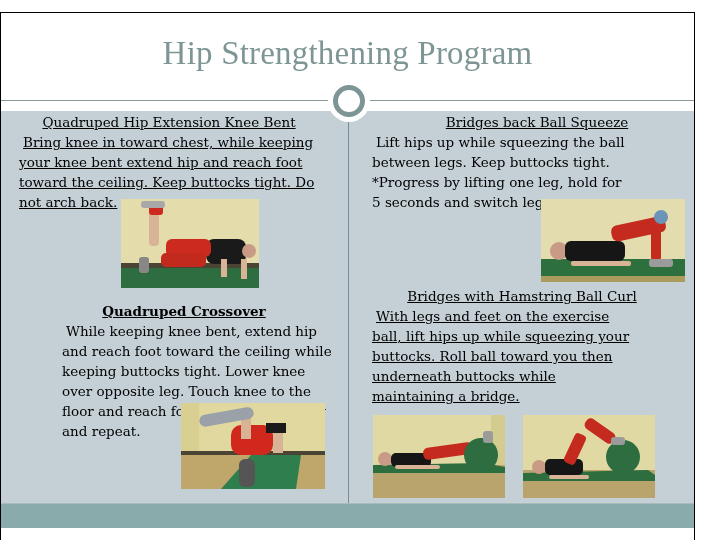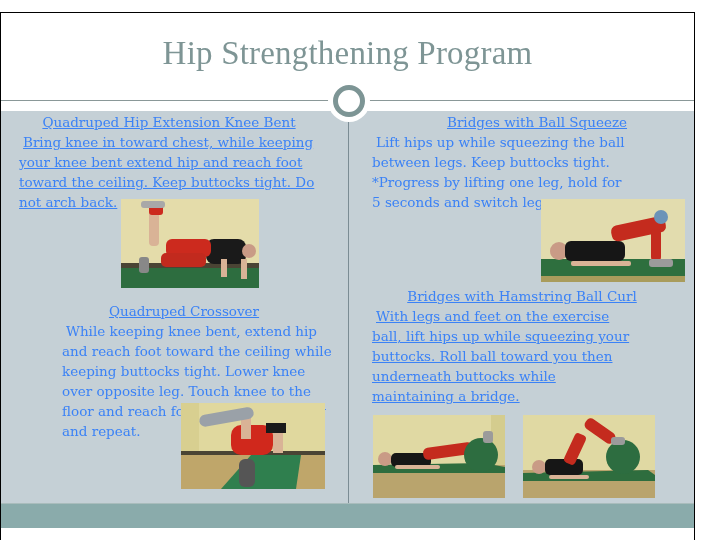--- a/index.html
+++ b/index.html
@@ -82,21 +82,21 @@
       height: 32px;
       border-radius: 50%;
       box-sizing: border-box;
       border: 5px solid #7d9595;
       background: #ffffff;
     }
     .section {
       position: absolute;
       font-size: 13.5px;
       line-height: 20px;
-      color: #3b82f6;
+      color: #000000;
     }
     .section .heading {
       text-align: center;
       text-decoration: underline;
       white-space: nowrap;
     }
     .section .body {
       white-space: normal;
     }
     .photo {
@@ -136,40 +136,40 @@
       <rect x="28" y="12" width="10" height="35" rx="4" fill="#d9b396"></rect>
       <rect x="28" y="6" width="14" height="10" rx="3" fill="#cc2a1e"></rect>
       <rect x="20" y="2" width="24" height="7" rx="3" fill="#a8a8a8"></rect>
       <rect x="18" y="58" width="10" height="16" rx="3" fill="#888"></rect>
       <rect x="120" y="60" width="6" height="20" fill="#d9b396"></rect>
       <rect x="100" y="60" width="6" height="18" fill="#d9b396"></rect>
     </svg>
   </div>
 
   <div class="section" style="left:371px; top:99px; width:300px;">
-    <div class="heading" style="padding-left:30px;">Bridges with Ball Squeeze</div>
+    <div class="heading" style="padding-left:30px;">Bridges back Ball Squeeze</div>
     <div class="body" style="text-indent:4px; width:260px;">Lift hips up while squeezing the ball between legs. Keep buttocks tight. *Progress by lifting one leg, hold for 5 seconds and switch legs.</div>
   </div>
   <div class="photo" style="left:540px; top:186px; width:144px; height:83px;" title="Man lying on back in bridge position squeezing small ball between knees">
     <svg viewBox="0 0 144 83" preserveAspectRatio="none">
       <rect x="0" y="0" width="144" height="83" fill="#e2dcae"></rect>
       <rect x="0" y="60" width="144" height="17" fill="#2e6f3e"></rect>
       <rect x="0" y="77" width="144" height="6" fill="#a99c5c"></rect>
       <circle cx="18" cy="52" r="9" fill="#c99b86"></circle>
       <rect x="24" y="42" width="60" height="20" rx="6" fill="#161616"></rect>
       <rect x="70" y="22" width="55" height="16" rx="6" fill="#c42b1e" transform="rotate(-12 97 30)"></rect>
       <rect x="110" y="30" width="10" height="32" rx="4" fill="#c42b1e"></rect>
       <circle cx="120" cy="18" r="7" fill="#6c93b8"></circle>
       <rect x="108" y="60" width="24" height="8" rx="3" fill="#9b9b9b"></rect>
       <rect x="30" y="62" width="60" height="5" rx="2" fill="#d9b396"></rect>
     </svg>
   </div>
 
   <div class="section" style="left:18px; top:288px; width:320px;">
-    <div class="heading" style="padding-left:10px;">Quadruped  Crossover</div>
+    <div class="heading" style="padding-left:10px;font-weight:bold;">Quadruped  Crossover</div>
     <div class="body" style="text-indent:4px;margin-left:43px;">While keeping knee bent, extend hip and reach foot toward the ceiling while keeping buttocks tight. Lower knee over opposite leg. Touch knee to the floor and reach foot toward the ceiling and repeat.</div>
   </div>
   <div class="photo" style="left:180px; top:390px; width:144px; height:86px;" title="Man on all fours with leg raised toward ceiling, viewed from behind">
     <svg viewBox="0 0 144 86" preserveAspectRatio="none">
       <rect x="0" y="0" width="144" height="86" fill="#e0d89e"></rect>
       <rect x="0" y="0" width="18" height="60" fill="#d8cf90"></rect>
       <rect x="0" y="48" width="144" height="4" fill="#4a4434"></rect>
       <rect x="0" y="52" width="144" height="34" fill="#bfa66a"></rect>
       <polygon points="40,86 70,52 120,52 115,86" fill="#2f7f4e"></polygon>
       <rect x="50" y="22" width="42" height="30" rx="10" fill="#d0281c"></rect>

